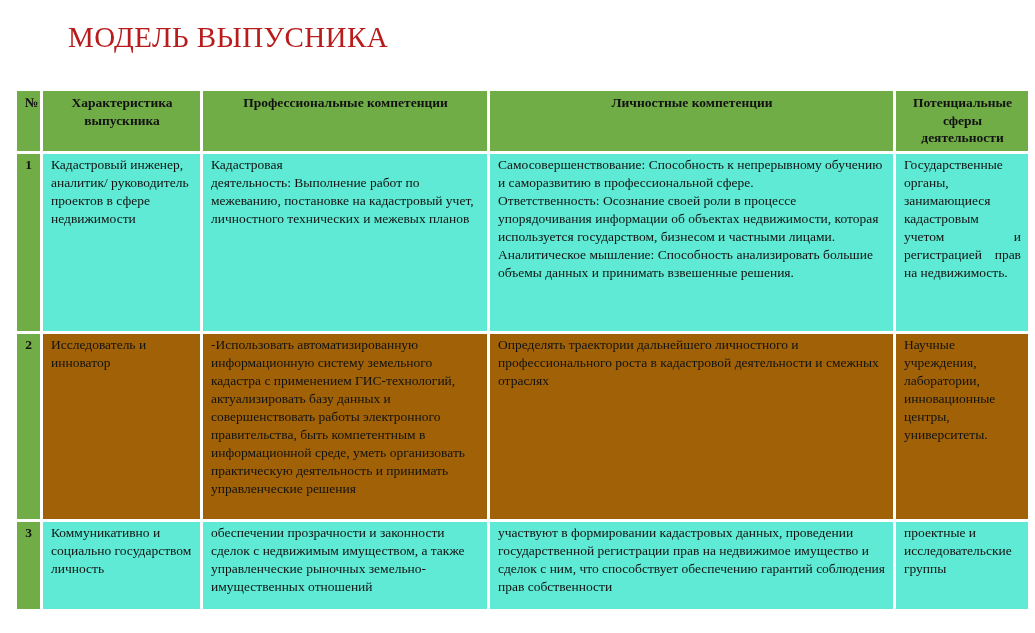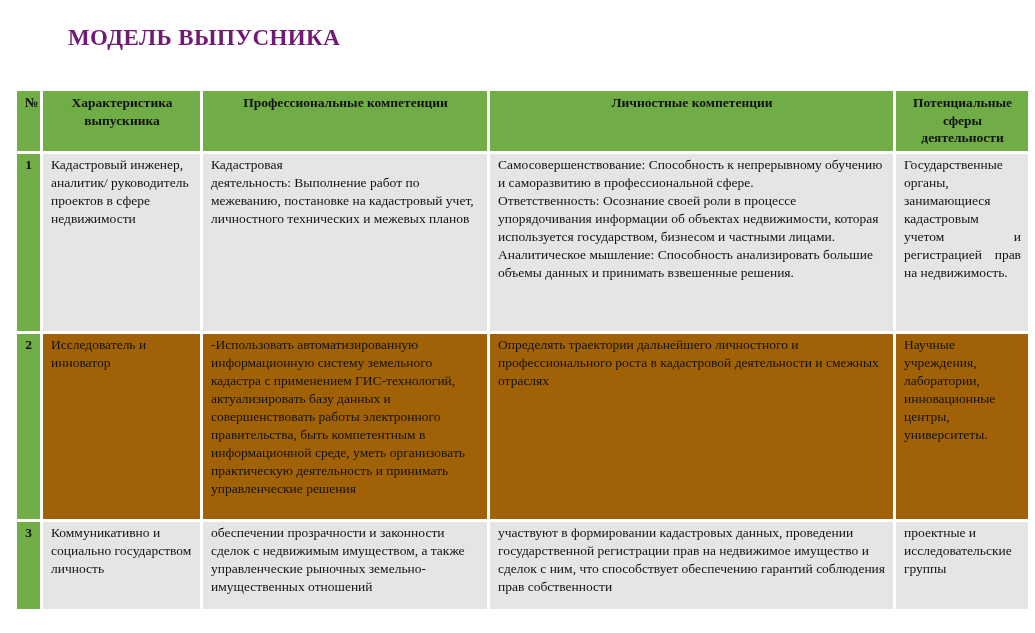--- a/index.html
+++ b/index.html
@@ -11,23 +11,23 @@
     width: 1035px;
     height: 633px;
     position: relative;
     font-family: "Liberation Serif", "DejaVu Serif", serif;
     overflow: hidden;
   }
   .title {
     position: absolute;
     left: 68px;
     top: 26px;
-    color: #701a75;
-    font-weight: bold;
-    font-size: 23px;
+    color: #b91c1c;
+    font-weight: normal;
+    font-size: 29px;
     line-height: 23px;
     letter-spacing: 0.4px;
   }
   .table-wrap {
     position: absolute;
     left: 14px;
     top: 88px;
   }
   table {
     border-collapse: collapse;
@@ -53,21 +53,21 @@
     padding-top: 3px;
     line-height: 17.5px;
     height: 48px;
   }
   td.num {
     background: #70ad47;
     font-weight: bold;
     text-align: center;
     padding: 2px 1px;
   }
-  tr.band-a td.body { background: #e5e5e5; }
+  tr.band-a td.body { background: #5eead4; }
   tr.band-b td.body { background: #a16207; }
   tr.r1 { height: 180px; }
   tr.r2 { height: 188px; }
   tr.r3 { height: 90px; }
   td.justify { text-align: justify; margin-left: 30px; }
 </style>
 </head>
 <body>
 
 <div class="title">

